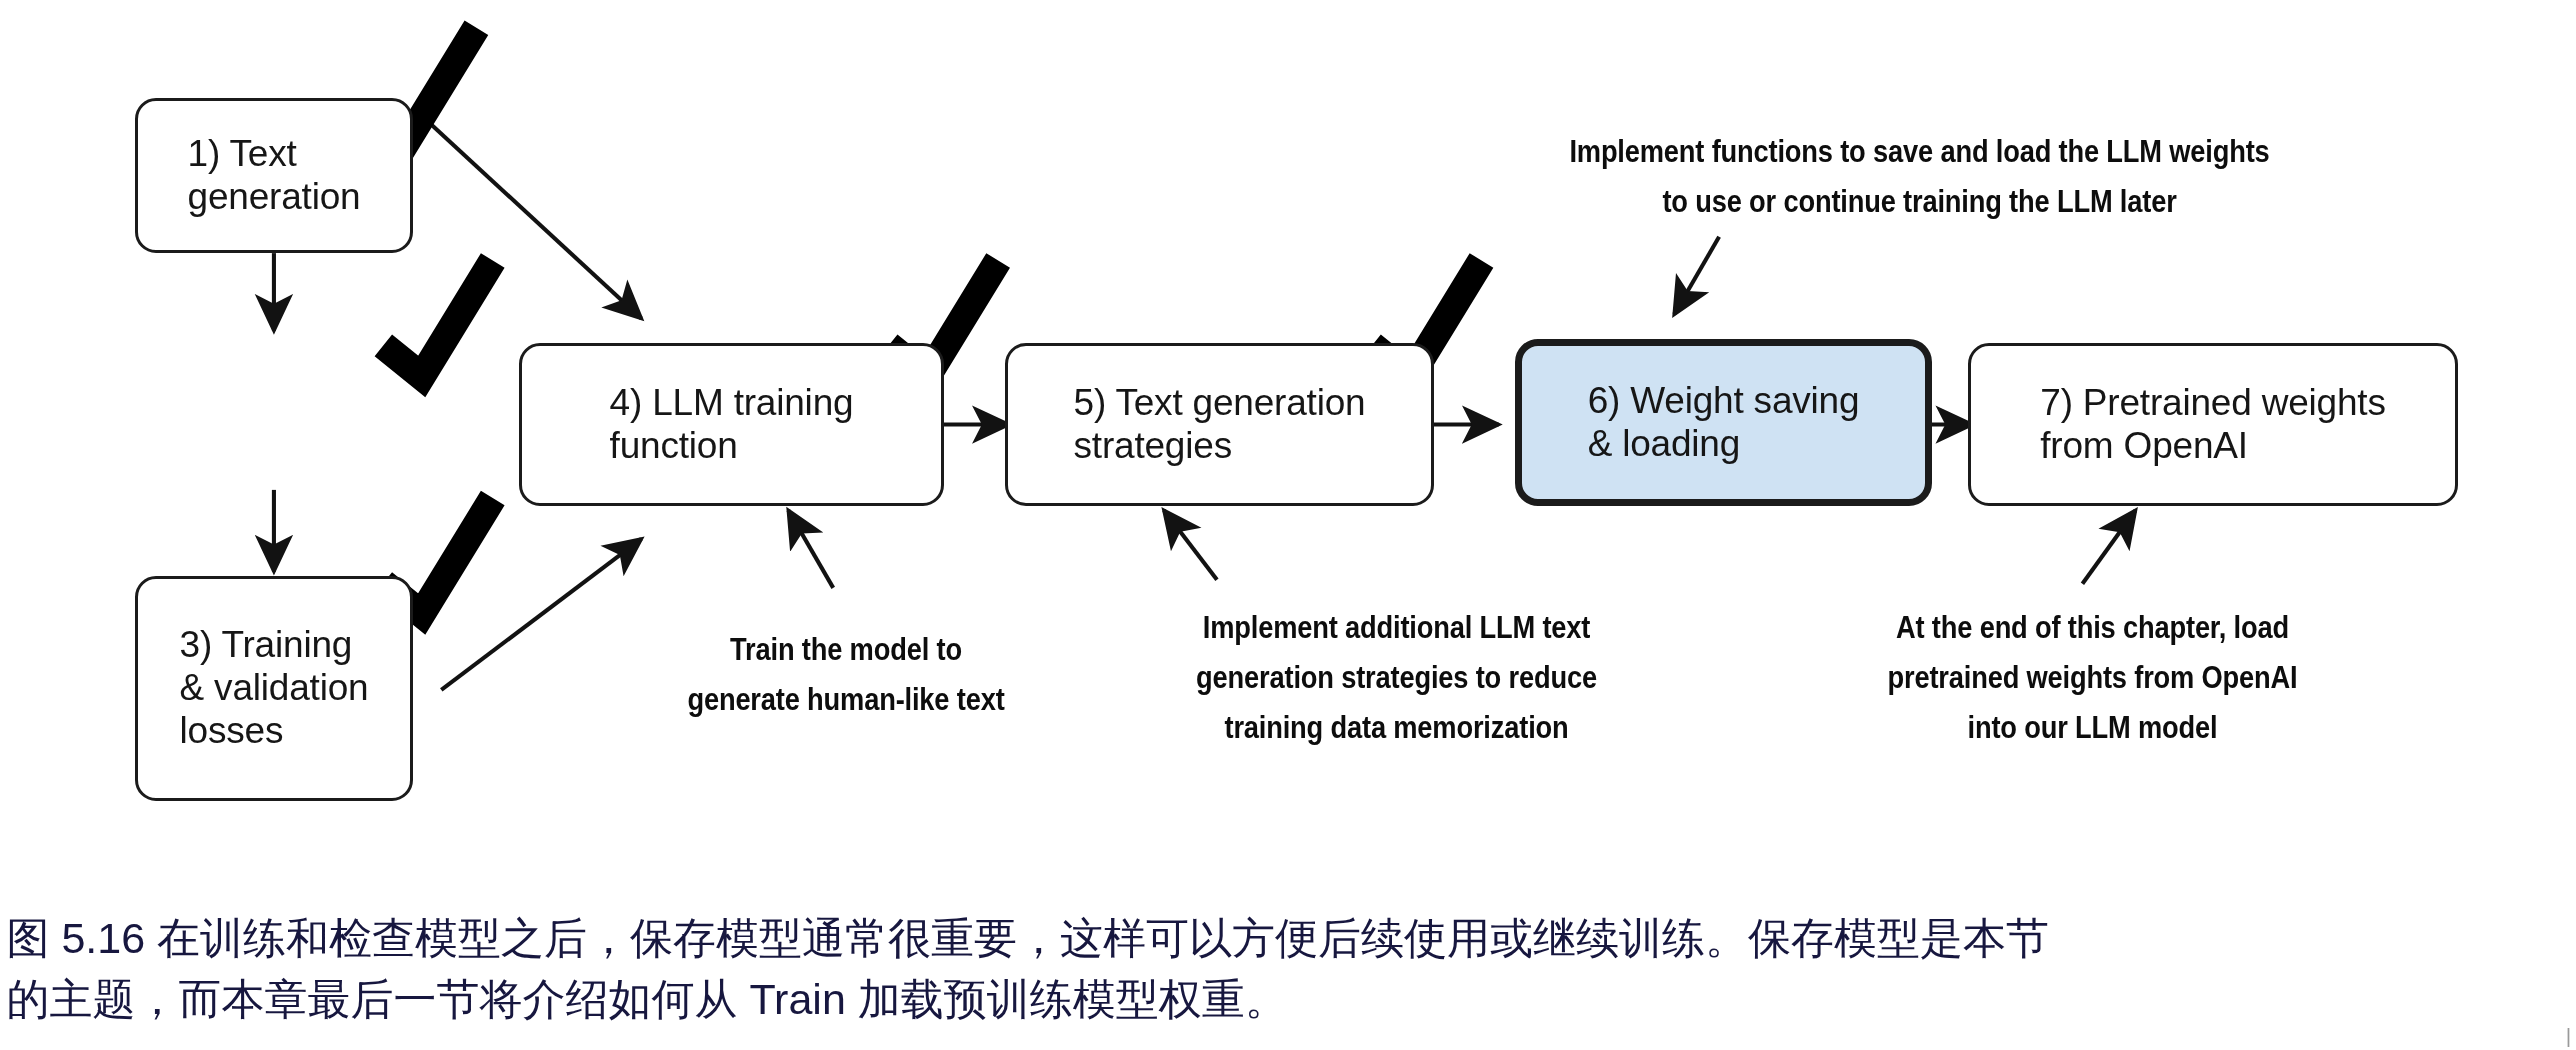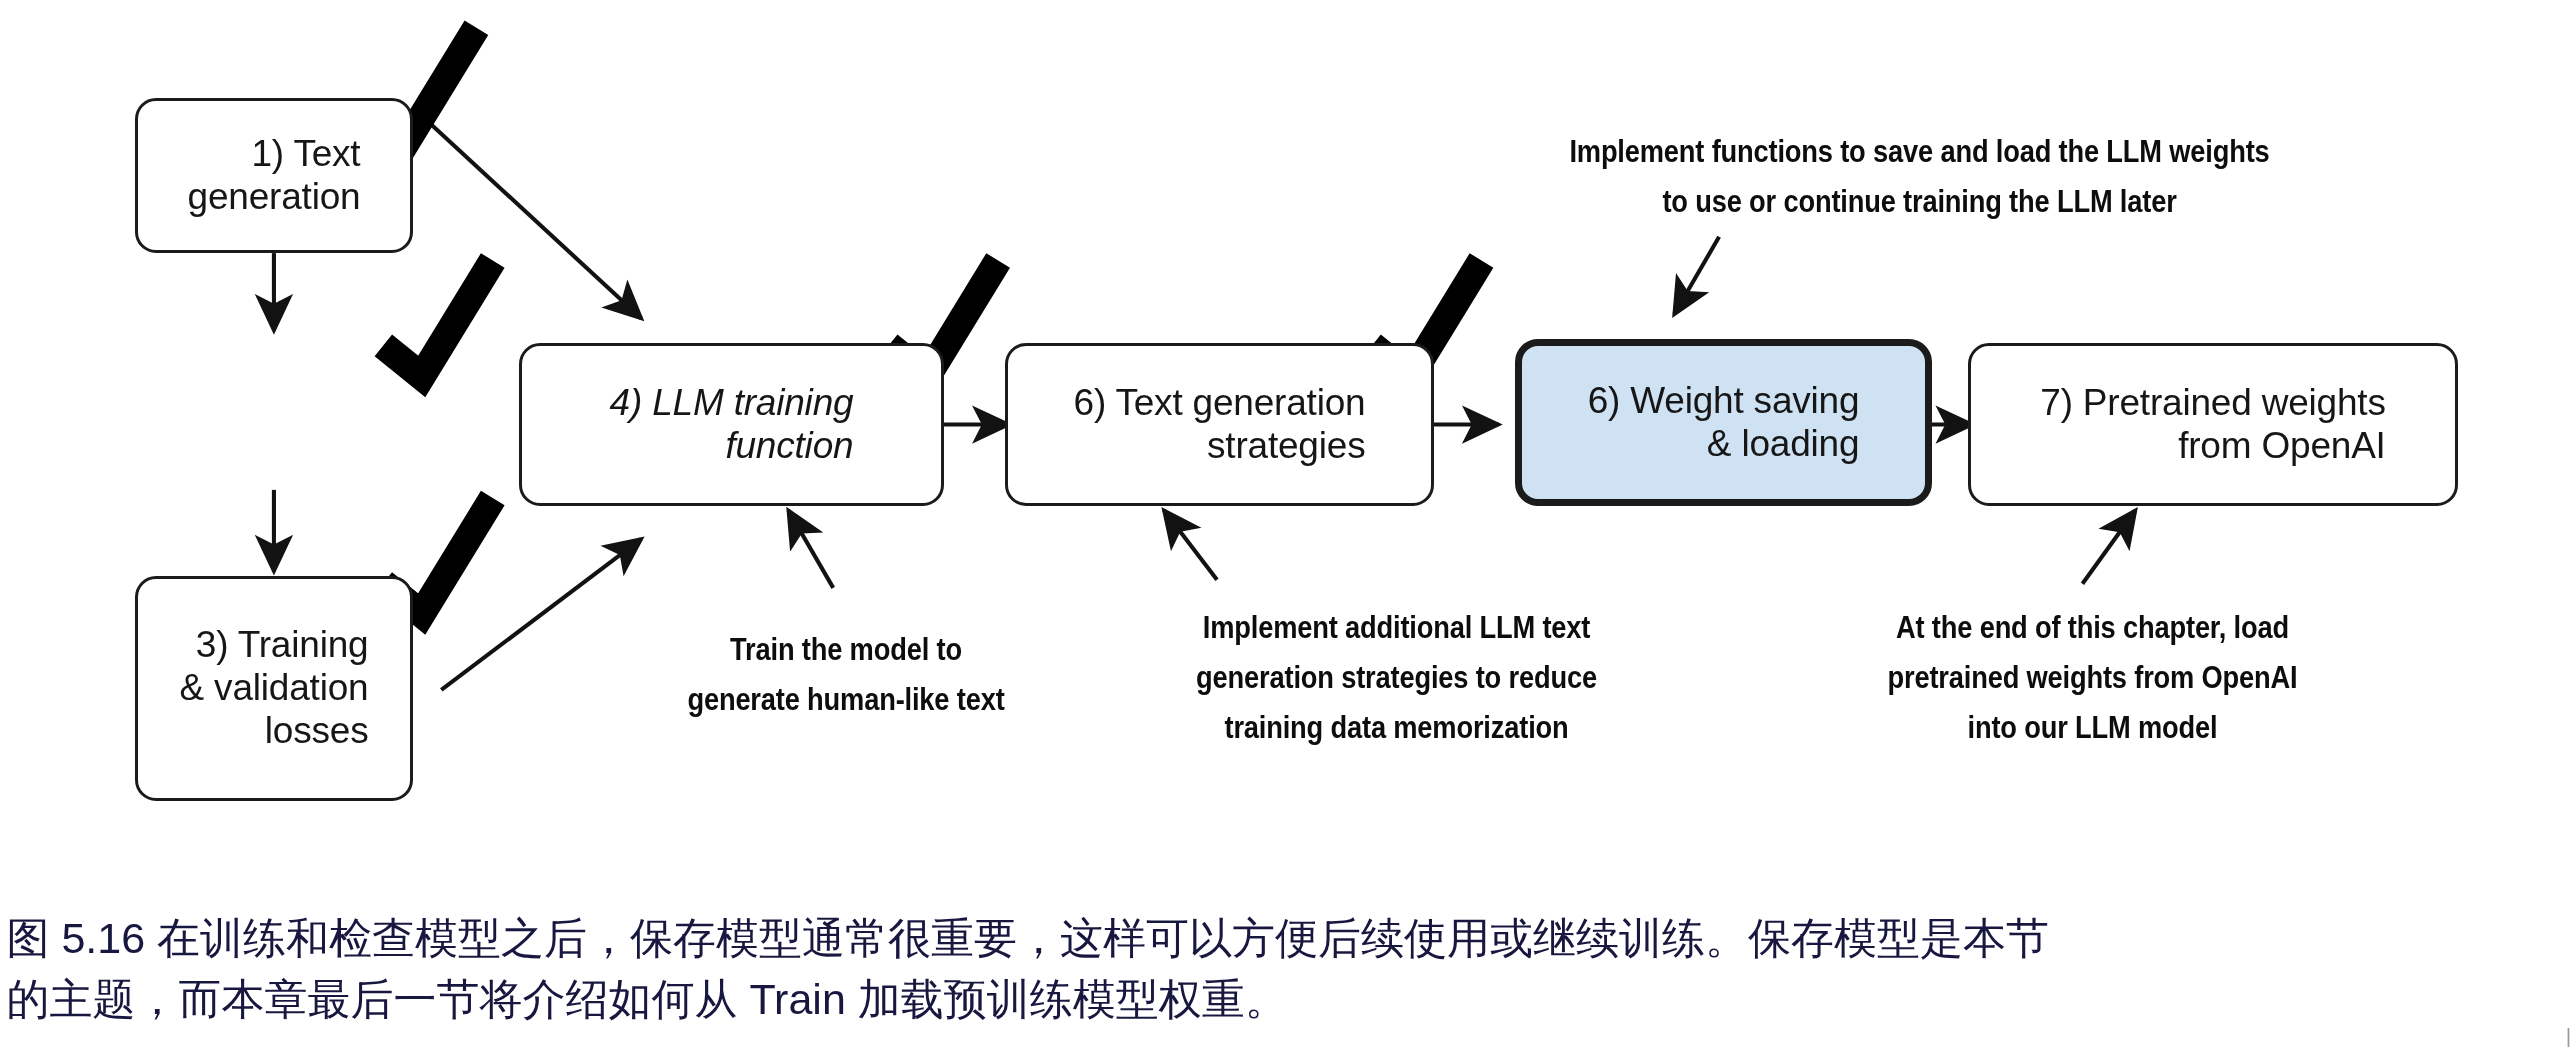--- a/index.html
+++ b/index.html
@@ -21,21 +21,21 @@
     top: 0;
     width: 2576px;
     height: 1050px;
   }
   .node {
     position: absolute;
     box-sizing: border-box;
     display: flex;
     align-items: center;
     justify-content: center;
-    text-align: right;
+    text-align: left;
     background: #ffffff;
     border: 3.3px solid #1b1b1b;
     border-radius: 21px;
     font-family: "Liberation Sans", sans-serif;
     font-size: 37px;
     line-height: 1.16;
     color: #161616;
     letter-spacing: -0.2px;
     z-index: 4;
   }
@@ -123,27 +123,27 @@
 generation</span>
   </div>
 
 
   <div class="node" style="left:135px; top:576px; width:278px; height:225px;">
     <span style="white-space:pre-line">3) Training
 &amp; validation
 losses</span>
   </div>
 
-  <div class="node" style="left:519px; top:343px; width:425px; height:163px;font-style:italic;">
+  <div class="node" style="left:519px; top:343px; width:425px; height:163px;">
     <span style="white-space:pre-line">4) LLM training
 function</span>
   </div>
 
   <div class="node" style="left:1005px; top:343px; width:429px; height:163px;">
-    <span style="white-space:pre-line">6) Text generation
+    <span style="white-space:pre-line">5) Text generation
 strategies</span>
   </div>
 
   <div class="node highlight" style="left:1495px; top:339px; width:417px; height:167px; background:#cfe2f3;">
     <span style="white-space:pre-line">6) Weight saving
 &amp; loading</span>
   </div>
 
   <div class="node" style="left:1968px; top:343px; width:490px; height:163px;">
     <span style="white-space:pre-line">7) Pretrained weights

